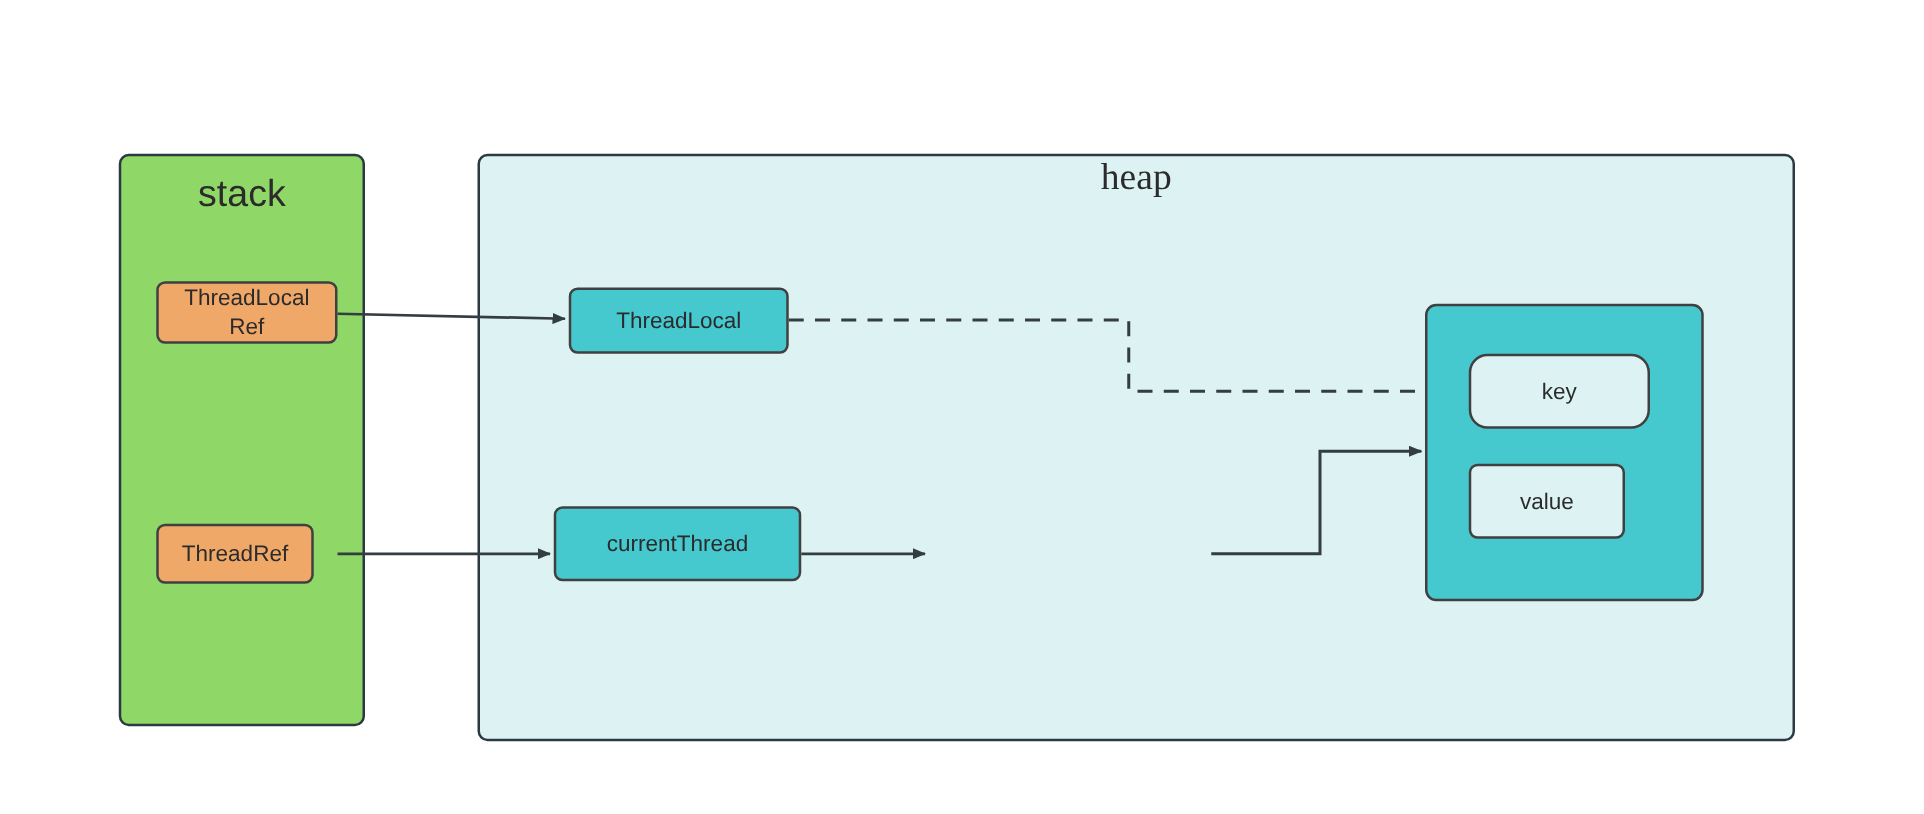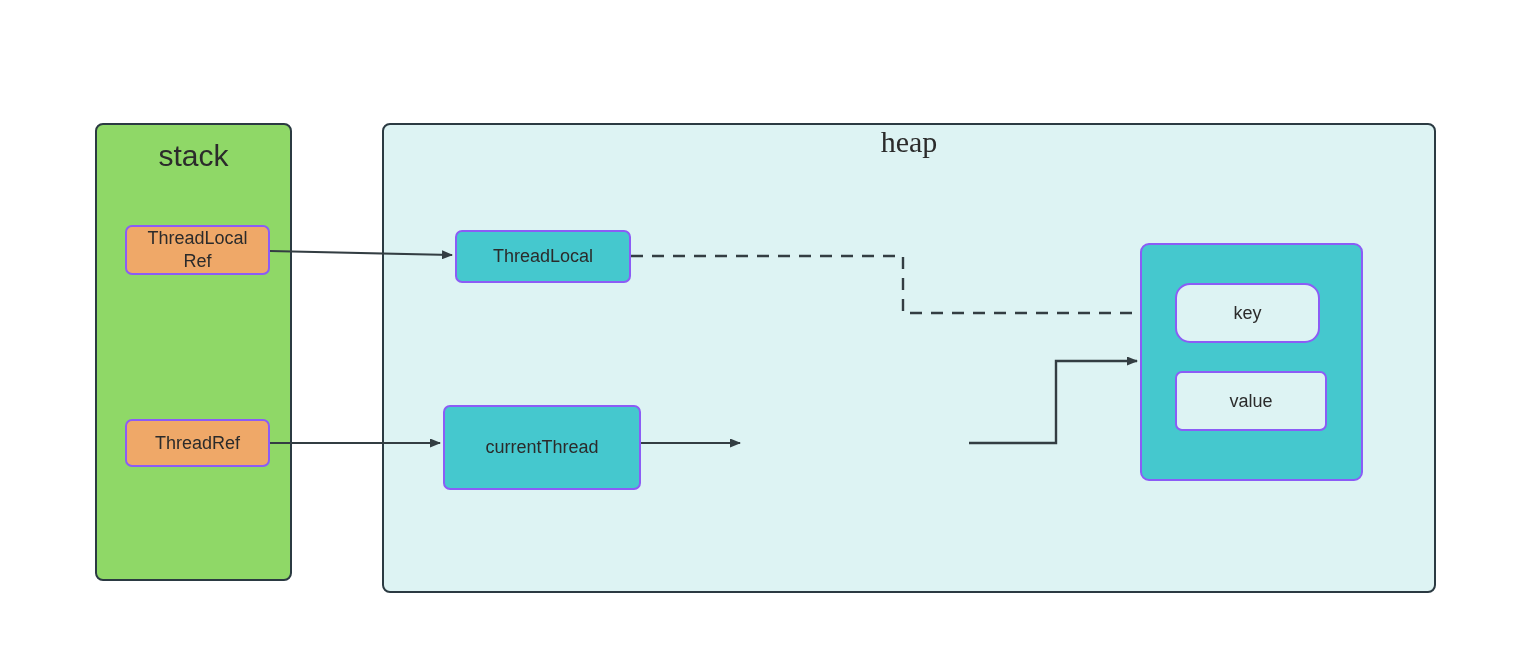--- a/index.html
+++ b/index.html
@@ -47,44 +47,44 @@
     top: 85px;
     width: 1054px;
     height: 470px;
     background: #ddf3f3;
   }
   #heap-region .region-title { top: 0; font-family: Liberation Serif, serif; }
 
   .node {
     position: absolute;
     box-sizing: border-box;
-    border: 2px solid #8b5cf6;
+    border: 2px solid #404040;
     border-radius: 7px;
     display: flex;
     align-items: center;
     justify-content: center;
     text-align: center;
     color: #2b2b2b;
     font-size: 18px;
     line-height: 23px;
     font-family: "Liberation Sans", sans-serif;
     white-space: pre-line;
   }
   .node.orange { background: #efa868; }
   .node.teal   { background: #45c8ce; }
   .node.pale   { background: #ddf3f3; }
 
   #node-threadlocalref { left: 125px; top: 187px; width: 145px; height: 50px; }
-  #node-threadref      { left: 125px; top: 381px; width: 145px; height: 48px; }
+  #node-threadref      { left: 125px; top: 381px; width: 126px; height: 48px; }
   #node-threadlocal    { left: 455px; top: 192px; width: 176px; height: 53px; }
-  #node-currentthread  { left: 443px; top: 367px; width: 198px; height: 85px; }
+  #node-currentthread  { left: 443px; top: 367px; width: 198px; height: 60px; }
   #node-threadlocalmap { left: 743px; top: 367px; width: 226px; height: 76px; }
   #node-entry-container{ left: 1140px; top: 205px; width: 223px; height: 238px; border-radius: 9px; }
   #node-key            { left: 1175px; top: 245px; width: 145px; height: 60px; border-radius: 15px; }
-  #node-value          { left: 1175px; top: 333px; width: 152px; height: 60px; }
+  #node-value          { left: 1175px; top: 333px; width: 125px; height: 60px; }
 
   #edges {
     position: absolute;
     left: 0;
     top: 0;
     width: 1539px;
     height: 651px;
     pointer-events: none;
   }
 </style>

